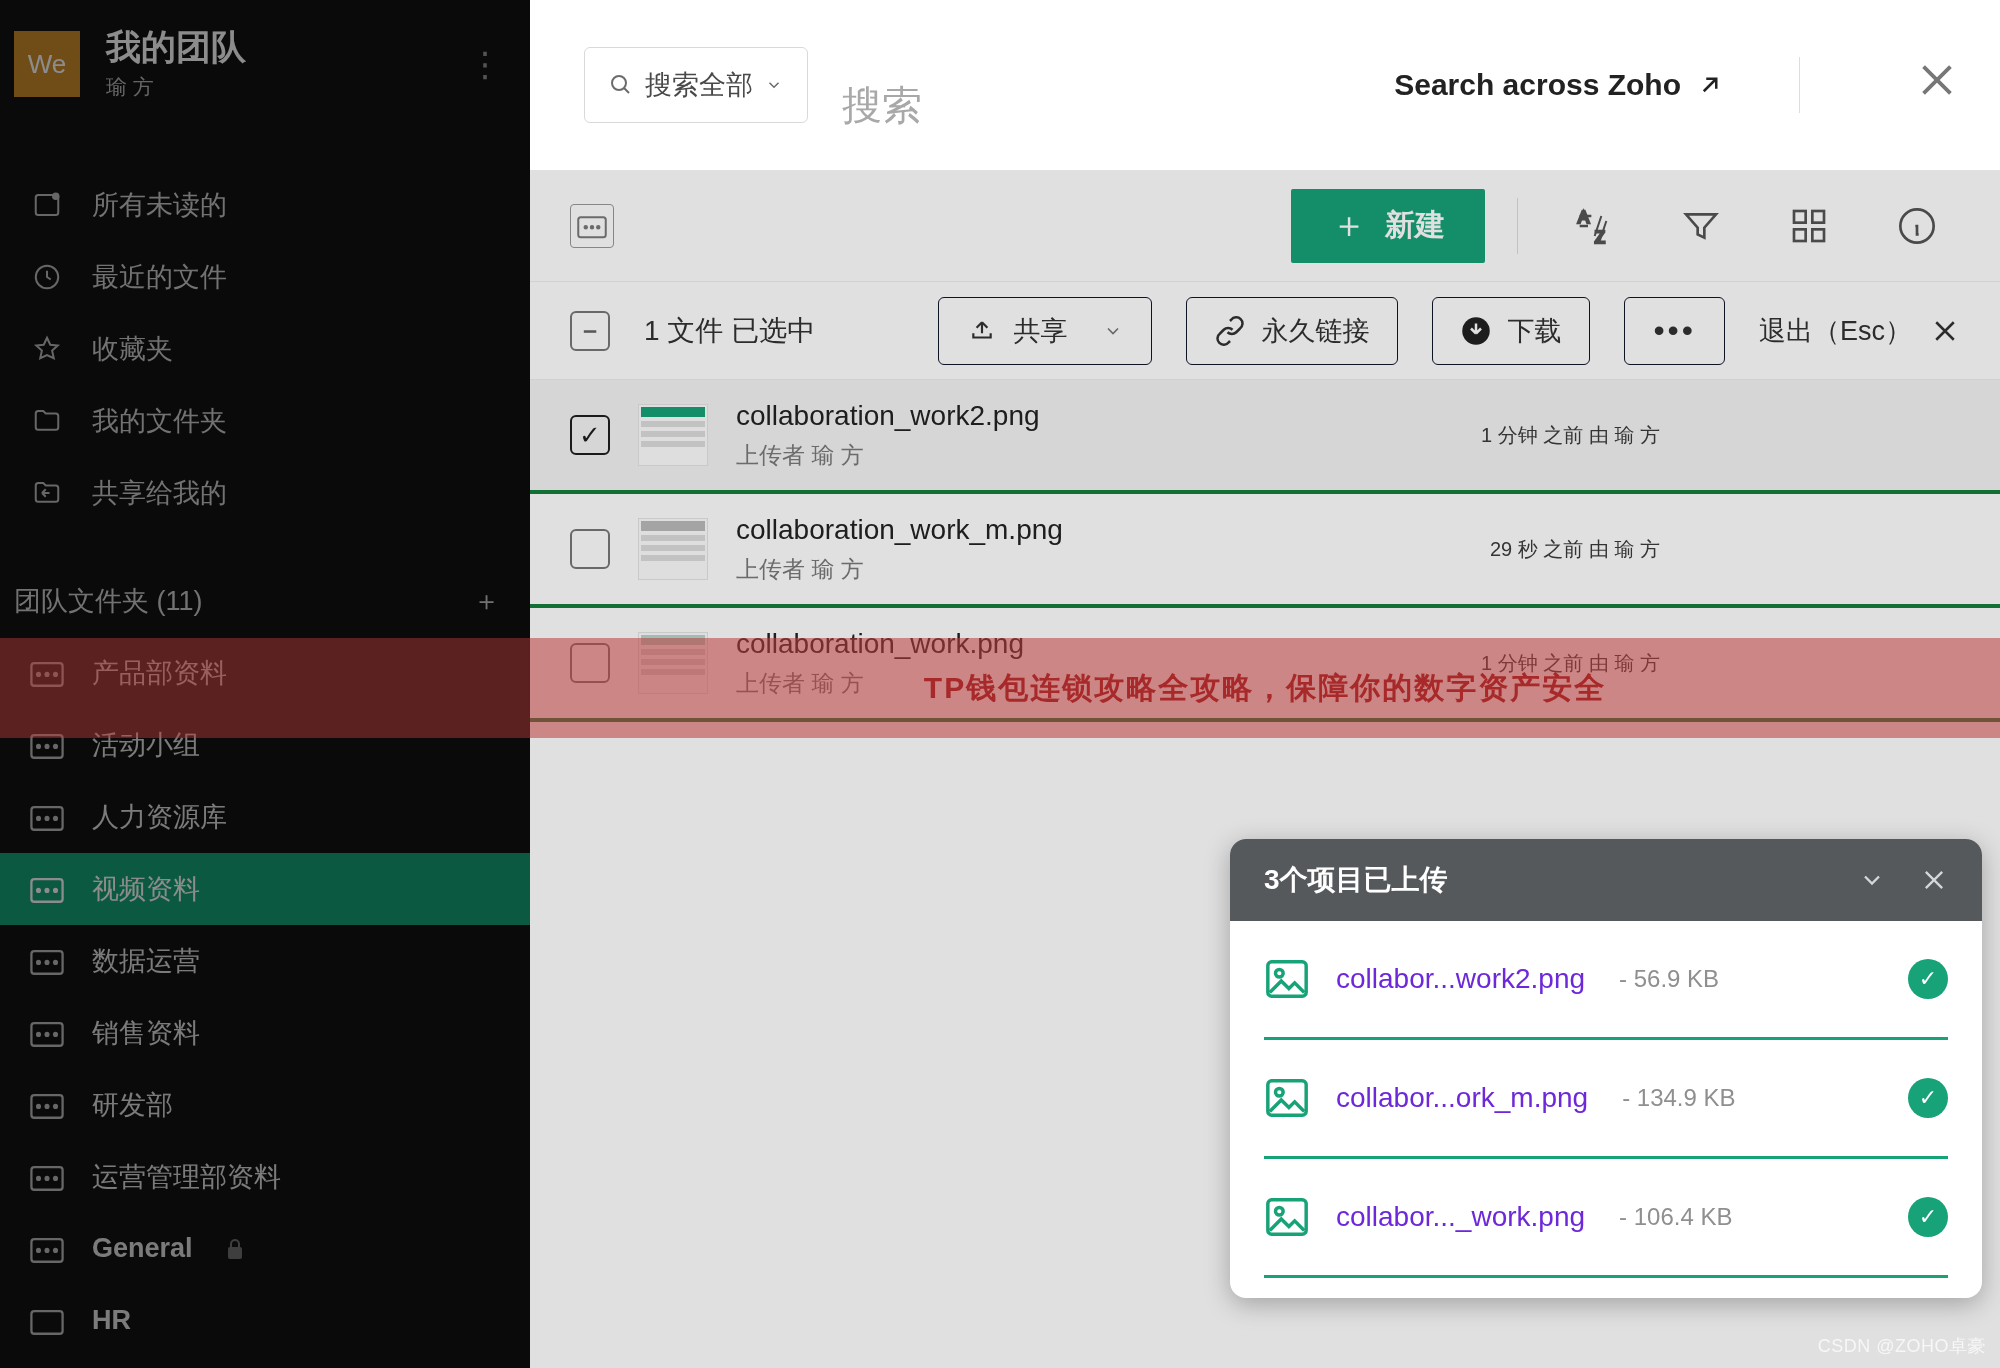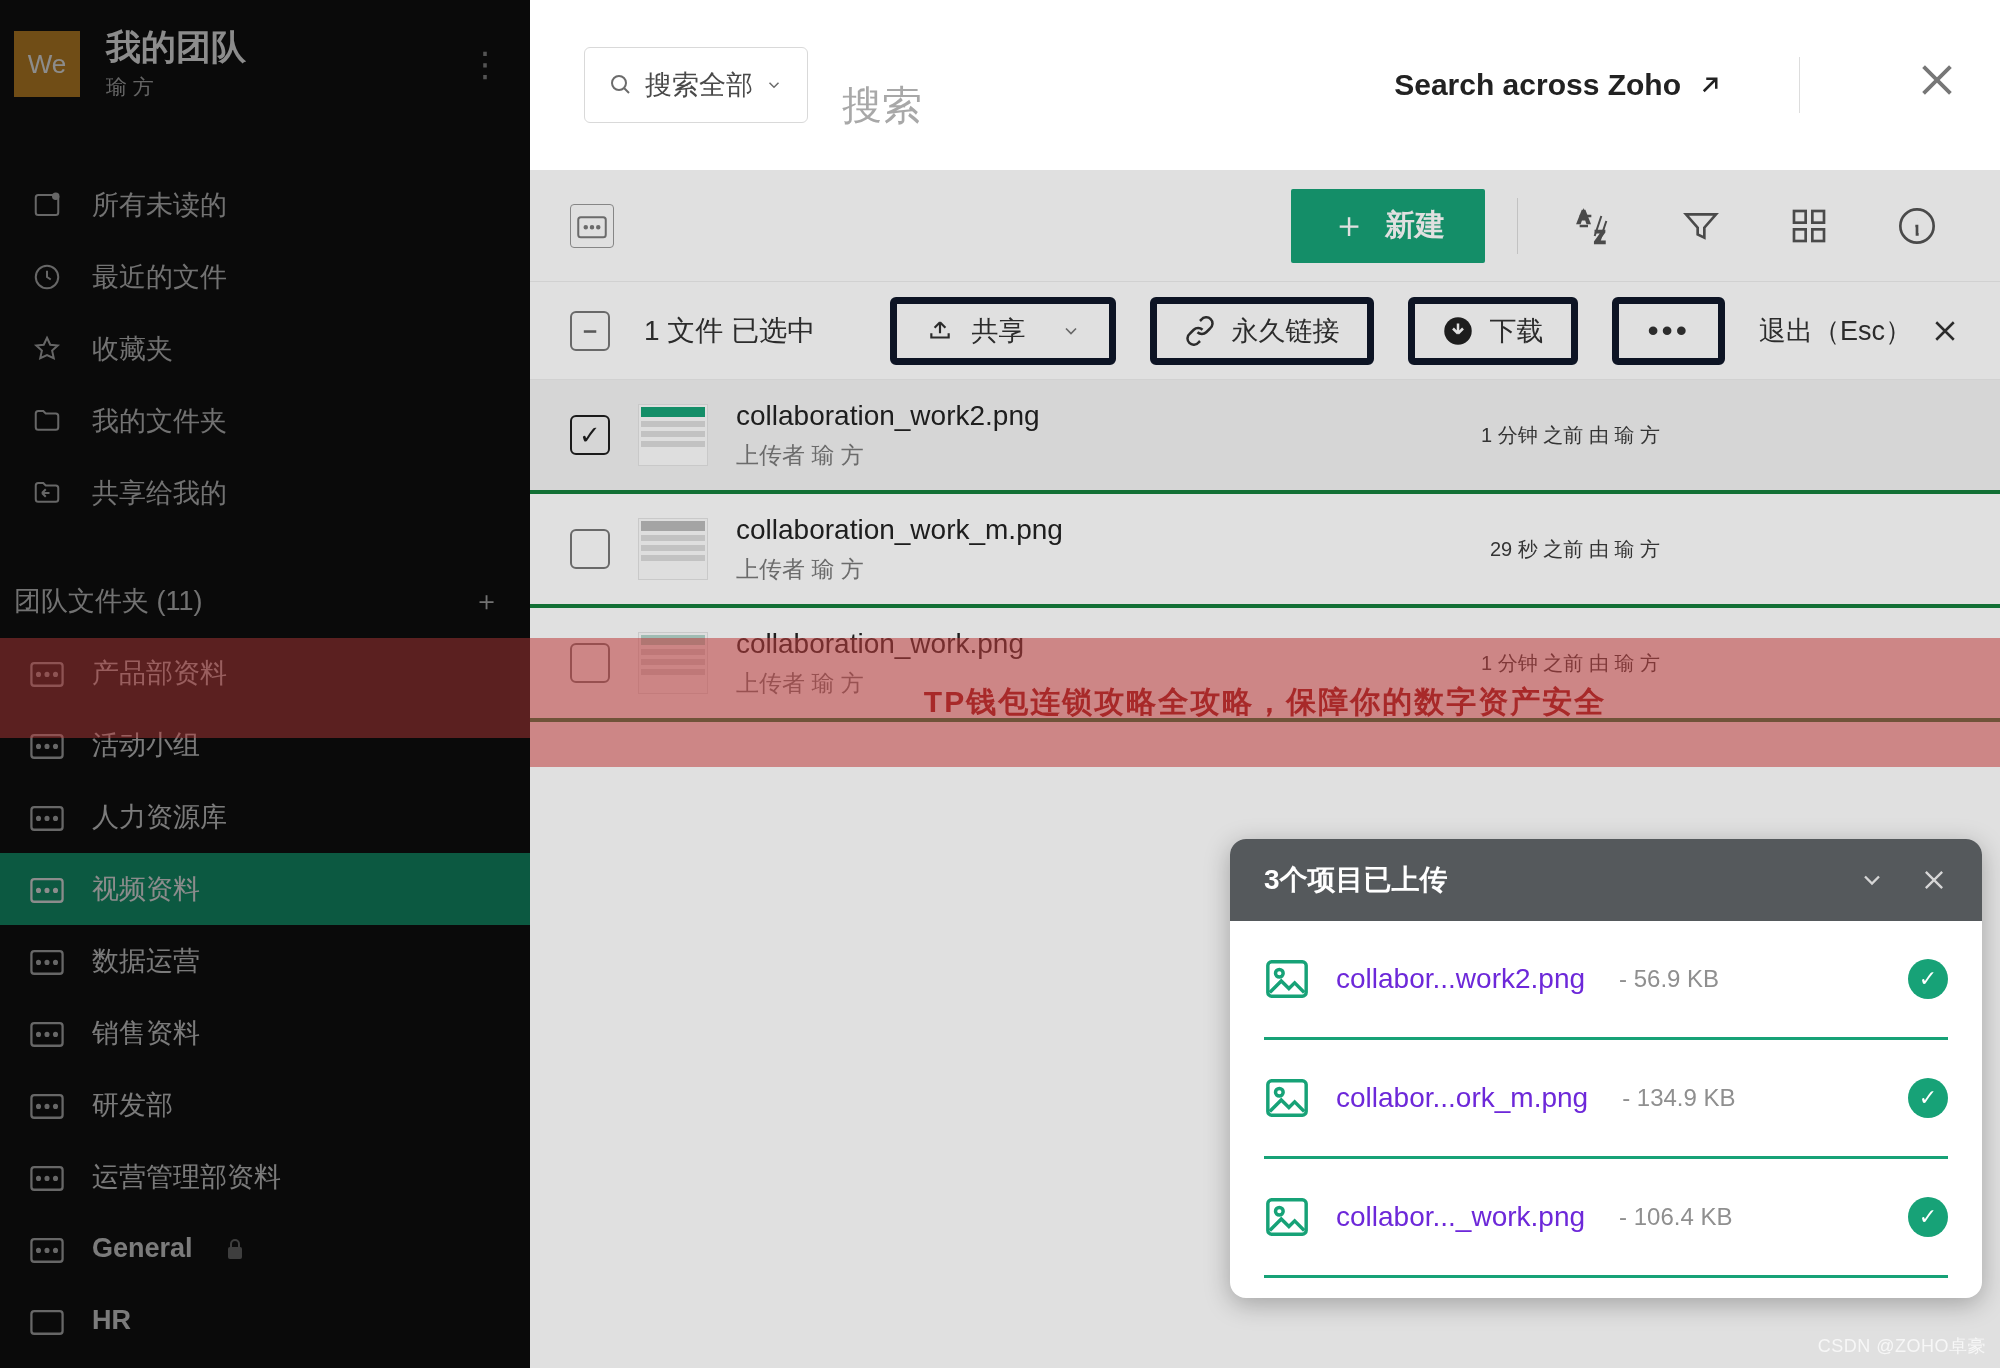--- a/index.html
+++ b/index.html
@@ -44,42 +44,42 @@
   .toolbar { height:112px; display:flex; align-items:center; padding:0 40px 0 40px; border-bottom:1px solid #eee; gap:22px; }
   .tb-left-icon { width:44px; height:44px; border:1.5px solid #999; border-radius:4px; display:flex; align-items:center; justify-content:center; color:#777; }
   .spacer { flex:1; }
   .btn-new { background:#17a277; color:#fff; border:0; height:74px; padding:0 40px; font-size:30px; font-weight:600; display:flex; align-items:center; gap:18px; cursor:pointer; border-radius:2px; }
   .tb-icon { width:46px; height:46px; color:#666; cursor:pointer; display:flex; align-items:center; justify-content:center; margin:0 20px; }
   .tb-divider { width:1px; height:56px; background:#ddd; margin:0 10px; }
 
   .selbar { height:98px; display:flex; align-items:center; padding:0 40px; gap:34px; border-bottom:1px solid #eee; }
   .selbox { width:40px; height:40px; border:2px solid #787878; border-radius:6px; display:flex; align-items:center; justify-content:center; font-size:26px; font-weight:700; color:#666; cursor:pointer; }
   .seltext { font-size:28px; color:#333; }
-  .outlined { height:68px; border:7px solid #0f172a; border-radius:6px; display:flex; align-items:center; gap:16px; padding:0 28px; font-size:27px; color:#333; cursor:pointer; background:#fff; }
+  .outlined { height:68px; border:1px solid #0f172a; border-radius:6px; display:flex; align-items:center; gap:16px; padding:0 28px; font-size:27px; color:#333; cursor:pointer; background:#fff; }
   .outlined .chev { margin-left:20px; color:#777; }
   .dots3 { font-size:32px; letter-spacing:3px; }
   .exit { font-size:27px; color:#333; margin-left:auto; display:flex; align-items:center; gap:18px; cursor:pointer;}
   .exit svg{ color:#444;}
 
   .filelist { }
   .row { display:flex; align-items:center; height:114px; padding:0 40px; border-bottom:4px solid #15803d; gap:28px; }
   .row.selected { background:#f4f4f4; }
   .chk { width:40px; height:40px; border:2px solid #787878; border-radius:6px; display:flex; align-items:center; justify-content:center; cursor:pointer; flex-shrink:0; }
   .chk.on { border-color:#1f1f1f; }
   .chk.on::after { content:"✓"; font-size:26px; color:#1f1f1f; }
   .thumb { width:70px; height:62px; background:#fdfdfd; border:1px solid #e5e5e5; flex-shrink:0; display:flex; flex-direction:column; }
   .thumb .bar1{height:10px;background:#17a277;margin:2px;}
   .thumb .bar2{height:6px;background:#ddd;margin:2px;}
   .fmeta { display:flex; flex-direction:column; gap:8px; }
   .fname { font-size:28px; color:#232323; }
   .fuploader { font-size:23px; color:#7a7a7a; }
   .ftime { margin-left:auto; font-size:20px; color:#3c3c3c; padding-right:300px;}
 
   
-  .red-banner { position:absolute; top:638px; left:0; right:0; height:129px; background:rgba(190,60,60,0.55); z-index:4; display:flex; align-items:center; justify-content:center; font-size:30px; color:#a82929; font-weight:600; letter-spacing:2px; }
+  .red-banner { position:absolute; top:638px; left:0; right:0; height:100px; background:rgba(190,60,60,0.55); z-index:4; display:flex; align-items:center; justify-content:center; font-size:30px; color:#a82929; font-weight:600; letter-spacing:2px; }
   .red-banner-sb { position:absolute; top:638px; left:0; right:0; height:100px; background:rgba(190,60,60,0.45); z-index:3; }
 
   
   .toast { position:absolute; right:18px; bottom:70px; width:752px; background:#fff; border-radius:16px; box-shadow:0 6px 26px rgba(0,0,0,.28); z-index:6; overflow:hidden; }
   .toast-head { height:82px; background:#55595c; color:#fff; display:flex; align-items:center; padding:0 34px; font-size:28px; font-weight:600; }
   .toast-head .th-right{ margin-left:auto; display:flex; gap:34px; }
   .toast-head svg{ cursor:pointer; }
   .toast-item { display:flex; align-items:center; height:116px; padding:0 34px; gap:26px; }
   .ti-icon { width:46px; height:46px; }
   .ti-name { font-size:28px; color:#6d28d9; }

